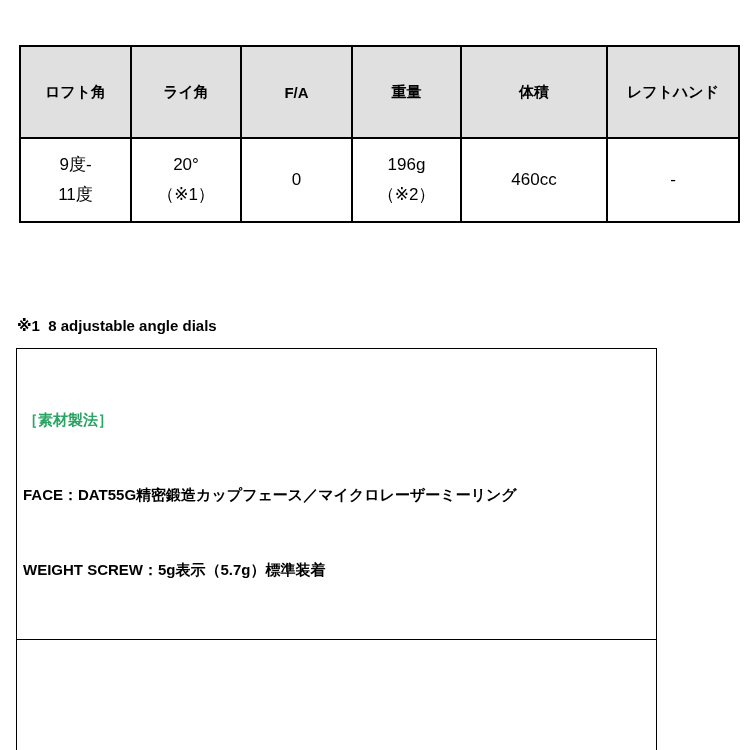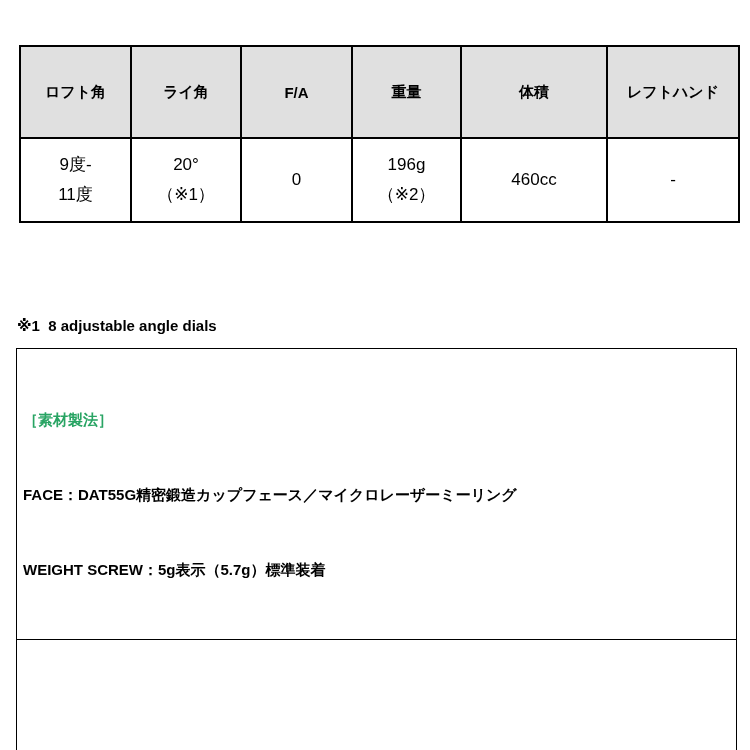--- a/index.html
+++ b/index.html
@@ -36,21 +36,21 @@
     position:absolute; left:17px; top:260px;
     font-size:15px; font-weight:bold; line-height:26.5px;
     white-space:pre-wrap;
   }
 
   
   .boxes { position:absolute; left:16px; top:348px; width:721px; }
   .box {
     border:1px solid #000;
     box-sizing:border-box;
-    width:721px;
+    width:641px;
     padding:8px 8px 7px 6px;
     font-size:15px; font-weight:bold;
     line-height:25px;
     white-space:pre-wrap;
   }
   .box + .box { margin-top:-1px; }
   .box1 { min-height:115px; }
   .box2 { min-height:238px; }
   .green { color:#28a463; }
 </style>

